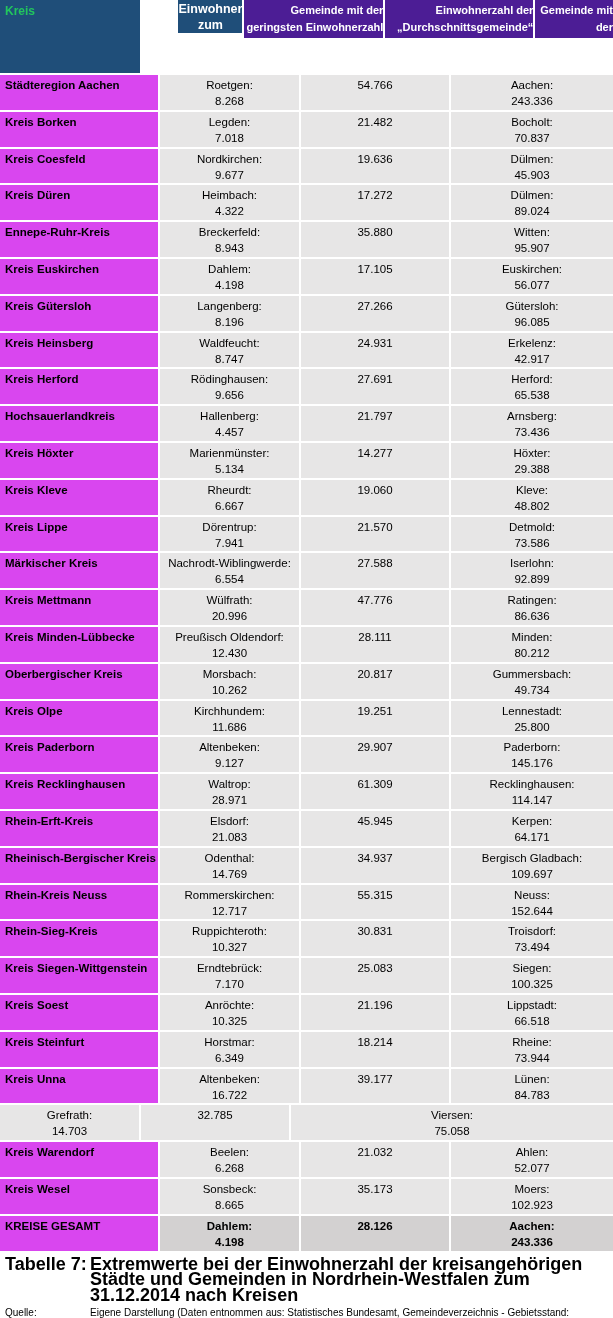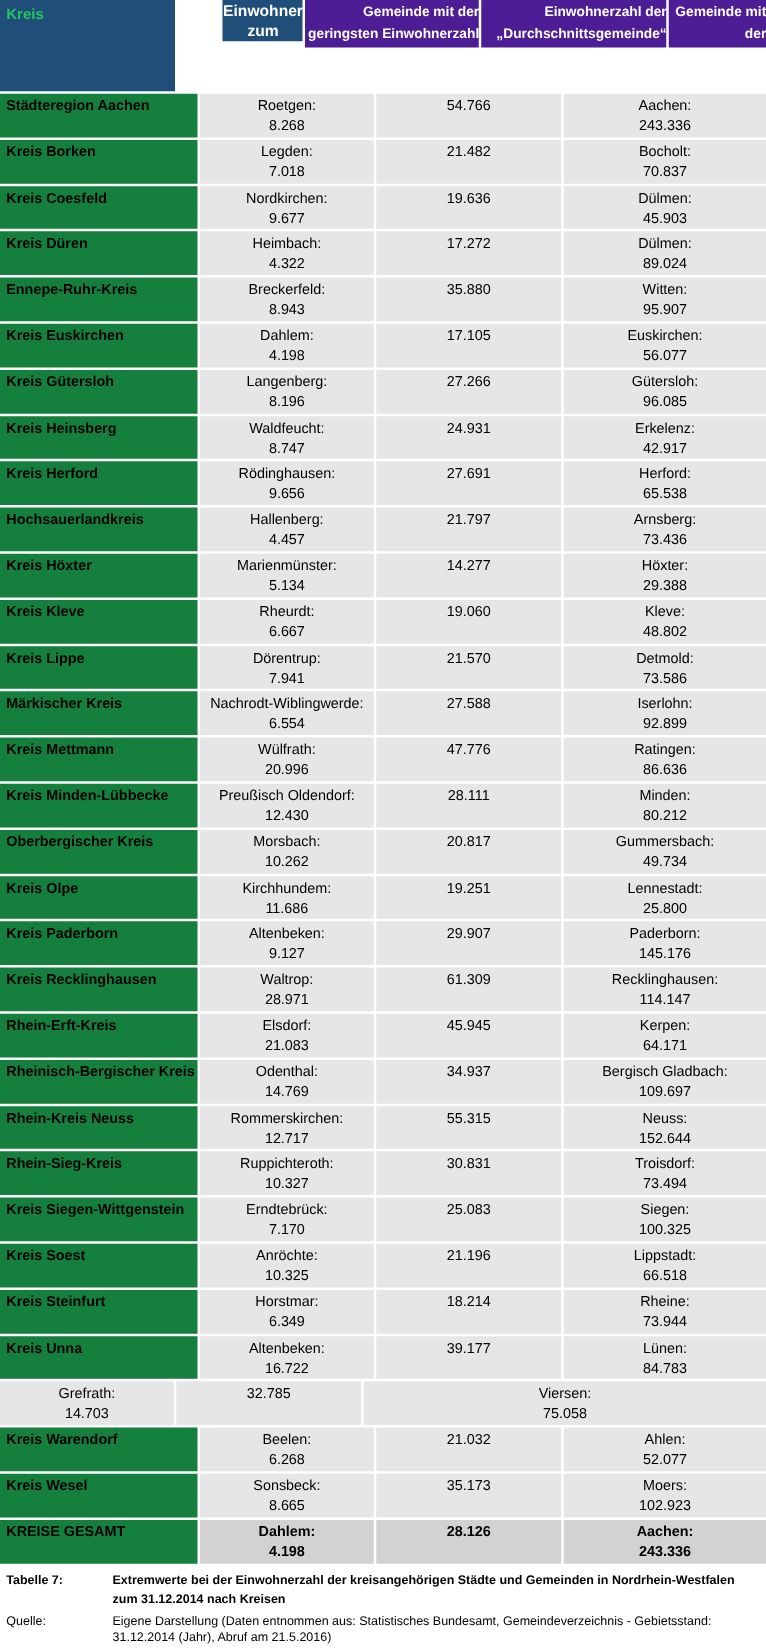--- a/index.html
+++ b/index.html
@@ -33,30 +33,30 @@
     line-height: 17px; padding-top: 2px;
   }
   .w1 { width: 139px; }
   .w2 { width: 148px; }
   .w3 { flex: 1; }
 
   
   .row { display: flex; gap: 2px; margin-bottom: 2px; height: 34.8px; }
   .cell { font-size: 11.5px; line-height: 16px; padding-top: 2px; overflow: hidden; }
   .kreis-cell {
-    width: 158px; background: #15803d;
+    width: 158px; background: #d946ef;
     font-weight: bold; padding-left: 5px;
     white-space: nowrap;
   }
   .data-cell { background: #E7E6E6; text-align: center; white-space: nowrap; }
   .line { display: block; }
   .row.total .data-cell { background: #D3D1D1; font-weight: bold; }
 
   
-  .caption { display: flex; margin-top: 6px; font-size: 10px; font-weight: bold; line-height: 15.5px; }
+  .caption { display: flex; margin-top: 6px; font-size: 18px; font-weight: bold; line-height: 15.5px; }
   .caption-label { width: 90px; flex-shrink: 0; padding-left: 5px; }
   .caption-text { flex: 1; padding-right: 23px; }
   .source { display: flex; margin-top: 3px; font-size: 10px; line-height: 13px; }
   .source-label { width: 90px; flex-shrink: 0; padding-left: 5px; }
   .source-text { flex: 1; padding-right: 6px; }
 </style>
 </head>
 <body>
 
 <div class="tbl">

